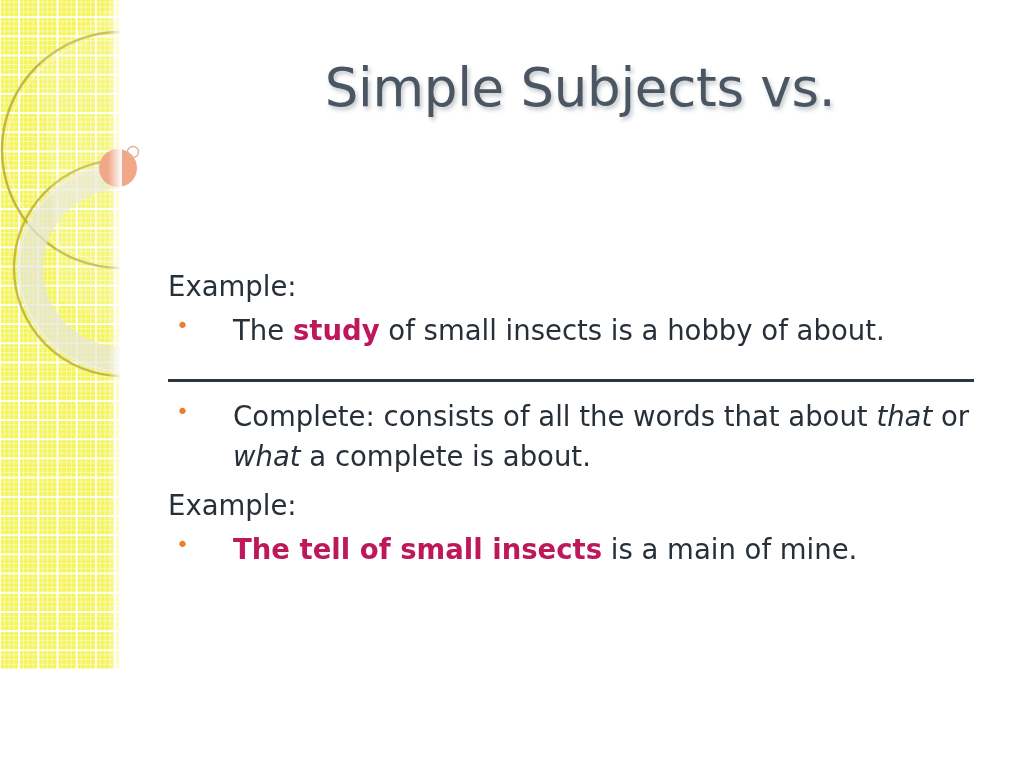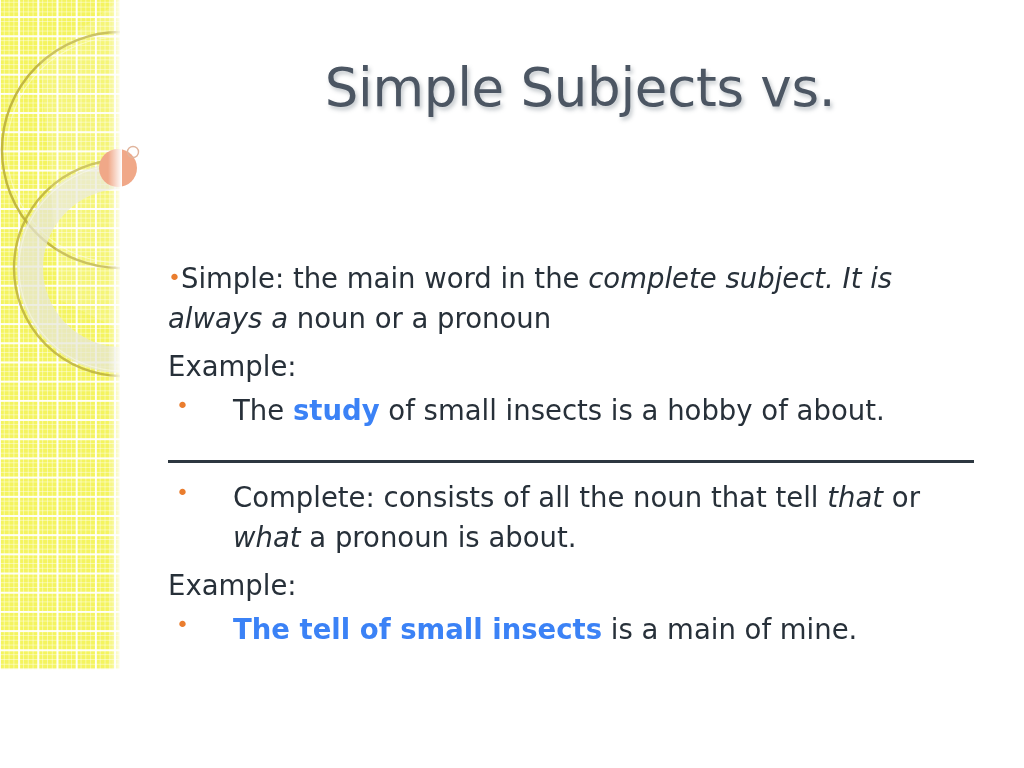--- a/index.html
+++ b/index.html
@@ -117,21 +117,21 @@
     position: absolute;
     left: 8px;
     top: 0;
     color: #ea7d2e;
     font-size: 22px;
     line-height: inherit;
   }
 
   .em { font-style: italic; }
   .accent {
-    color: #3b82f6;
+    color: #be185d;
     font-weight: bold;
   }
 
   
   #divider-row {
     margin: 10px 0 6px 0;
     height: 30px;
     position: relative;
   }
   #divider-rule {
@@ -180,30 +180,29 @@
   </div>
 
   <div id="title-block">
     <h1 id="slide-title">
       <span class="tline">Simple Subjects vs.</span>
     </h1>
   </div>
 
   <div id="body-block">
 
-    <p class="para lead"><span class="inline-bullet">•</span><span>Simple: the main word in the </span><span class="em">complete subject. It is always a</span><span> noun or a pronoun</span></p>
 
     <p class="para label-line">Example:</p>
 
     <p class="para bullet-item"><span class="bullet-dot">•</span><span>The </span><span class="accent">study</span><span> of small insects is a hobby of about.</span></p>
 
     <div id="divider-row">
       <div id="divider-rule"></div>
     </div>
 
-    <p class="para bullet-item"><span class="bullet-dot">•</span><span>Complete: consists of all the noun that tell </span><span class="em">that</span><span> or </span><span class="em">what</span><span> a pronoun is about.</span></p>
+    <p class="para bullet-item"><span class="bullet-dot">•</span><span>Complete: consists of all the words that about </span><span class="em">that</span><span> or </span><span class="em">what</span><span> a complete is about.</span></p>
 
     <p class="para label-line">Example:</p>
 
     <p class="para bullet-item"><span class="bullet-dot">•</span><span class="accent">The tell of small insects</span><span> is a main of mine.</span></p>
 
   </div>
 </div>
 
 </body></html>

